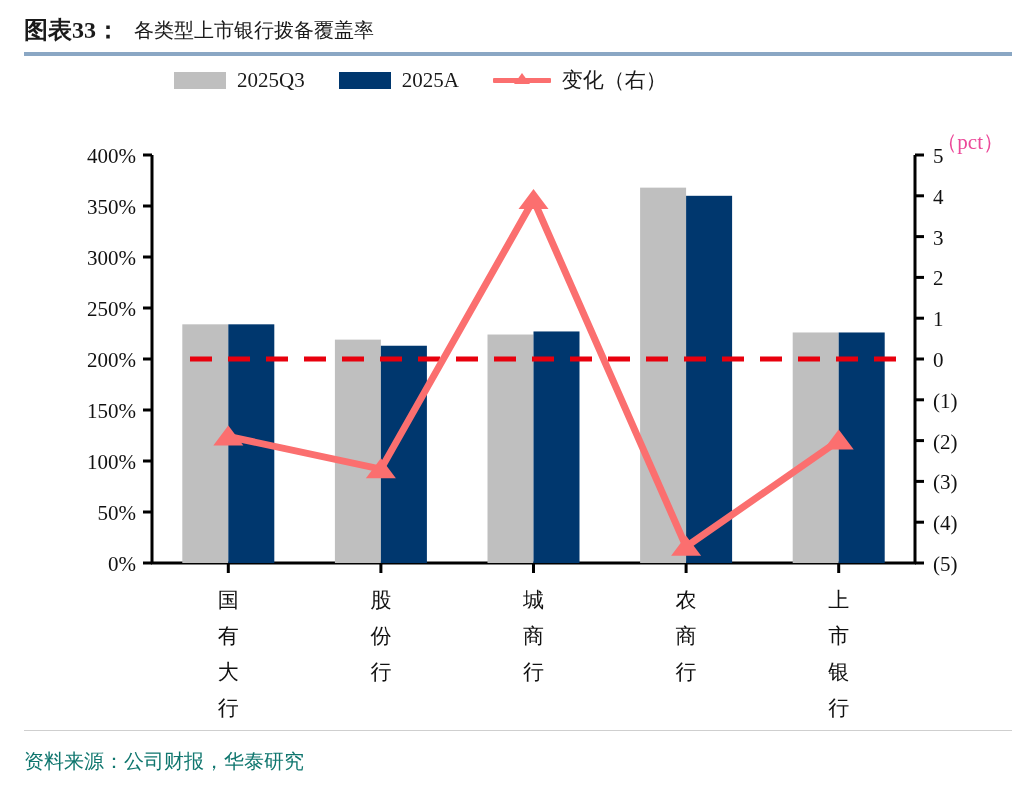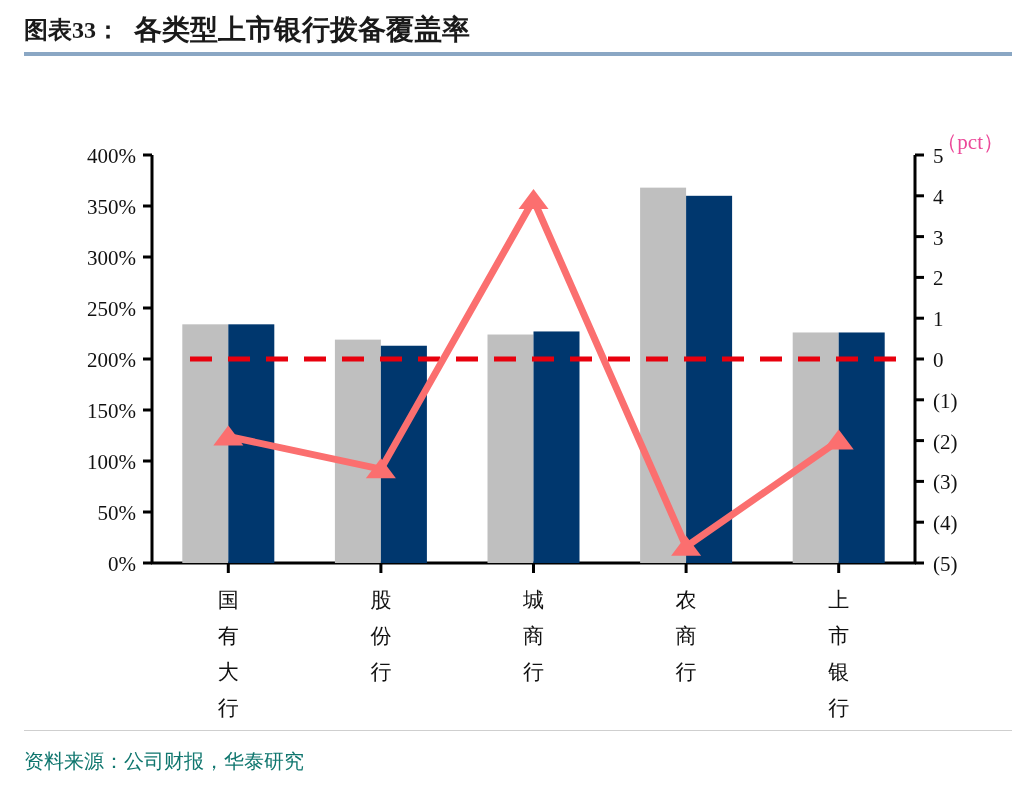--- a/index.html
+++ b/index.html
@@ -15,21 +15,21 @@
   .title-row {
     position: absolute; left: 24px; top: 12px; right: 24px; height: 36px;
     display: flex; align-items: center; gap: 14px;
   }
   .title-label {
     font-size: 24px; font-weight: 700; color: #1a1a1a;
     font-family: "Liberation Serif", "DejaVu Serif", serif;
     letter-spacing: 0px; white-space: nowrap;
   }
   .title-text {
-    font-size: 28px; font-weight: 700; color: #1a1a1a;
+    font-size: 20px; font-weight: 400; color: #1a1a1a;
     font-family: "Liberation Serif", "DejaVu Serif", serif;
     white-space: nowrap;
   }
   .title-rule {
     position: absolute; left: 24px; top: 52px; width: 988px; height: 4px;
     background: #8aa7c4;
   }
 
   
   .legend {
@@ -92,20 +92,37 @@
 
 <div class="page">
 
   <div class="title-row">
     <span class="title-label">图表33：</span>
     <span class="title-text">各类型上市银行拨备覆盖率</span>
   </div>
   <div class="title-rule"></div>
 
   <div class="legend">
+    <div class="legend-inner">
+      <div class="legend-item">
+        <span class="swatch-box" style="background:#bfbfbf"></span>
+        <span class="legend-text">2025Q3</span>
+      </div>
+      <div class="legend-item">
+        <span class="swatch-box" style="background:#00376e"></span>
+        <span class="legend-text">2025A</span>
+      </div>
+      <div class="legend-item">
+        <span class="swatch-line">
+          <span class="ln" style="background:#fb6f6f"></span>
+          <span class="tri" style="border-bottom:11px solid #fb6f6f"></span>
+        </span>
+        <span class="legend-text">变化（右）</span>
+      </div>
+    </div>
     <span class="unit-label">（pct）</span>
   </div>
 
   <div class="plot-wrap">
     <svg class="chart" width="1036" height="792">
       <g id="plot-root">
           <line x1="152" y1="155" x2="152" y2="563" stroke="#000000" stroke-width="3"></line>
           <line x1="915" y1="155" x2="915" y2="563" stroke="#000000" stroke-width="3"></line>
           <line x1="151" y1="563" x2="916" y2="563" stroke="#000000" stroke-width="3"></line>
           <line x1="143" y1="563" x2="152" y2="563" stroke="#000000" stroke-width="3"></line>

